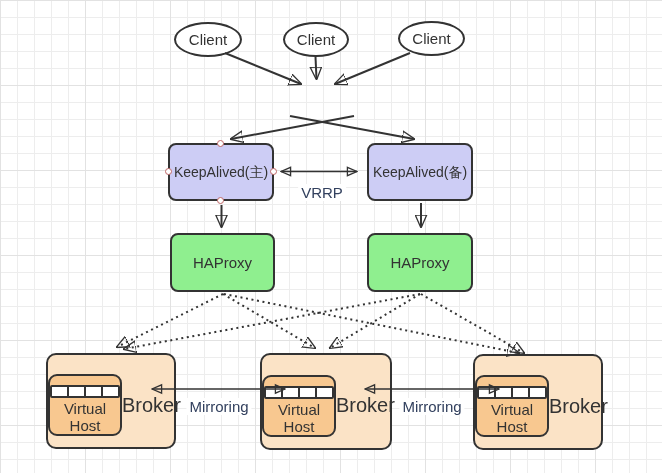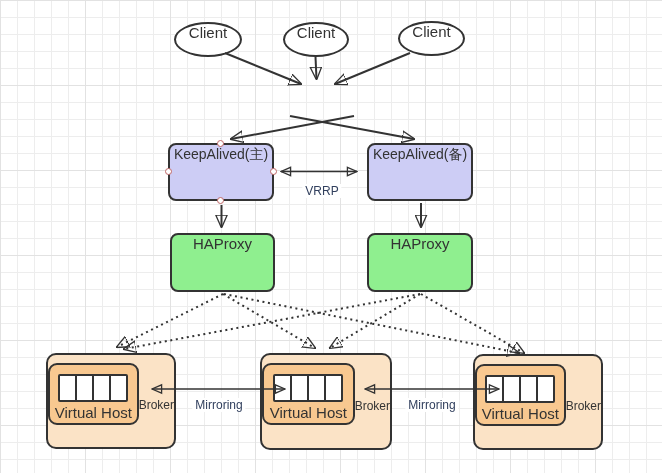--- a/index.html
+++ b/index.html
@@ -15,45 +15,45 @@
     position:relative;width:662px;height:473px;background-color:#fff;
     background-image:
       linear-gradient(var(--grid-major) 1px, transparent 1px),
       linear-gradient(90deg, var(--grid-major) 1px, transparent 1px),
       linear-gradient(var(--grid-minor) 1px, transparent 1px),
       linear-gradient(90deg, var(--grid-minor) 1px, transparent 1px);
     background-size:85px 85px,85px 85px,17px 17px,17px 17px;
   }
   .node{
     position:absolute;box-sizing:border-box;border:2px solid var(--stroke);
-    display:flex;justify-content:center;
+    display:flex;align-items:center;justify-content:center;
     color:var(--node-text);z-index:2;text-align:center;
   }
   .ellipse{border-radius:50%;background:#fff;font-size:15px;}
   .vip{font-weight:bold;font-size:15px;}
   .ka{background:var(--keepalived-fill);border-radius:8px;flex-direction:row;font-size:14px;line-height:19px;}
   .hap{background:var(--haproxy-fill);border-radius:8px;font-size:15px;}
   .broker{background:var(--broker-outer-fill);border-radius:10px;justify-content:flex-start;padding-top:8px;}
   .vh-box{box-sizing:border-box;width:108px;height:62px;background:var(--broker-inner-fill);
     border:2px solid var(--stroke);border-radius:9px;display:flex;flex-direction:column;align-items:center;}
   .queue{box-sizing:border-box;width:70px;height:28px;margin-top:9px;background:var(--queue-fill);
     border:2px solid var(--stroke);border-radius:2px;display:flex;}
   .cell{flex:1;background:var(--queue-fill);border-right:2px solid var(--stroke);}
   .cell:last-child{border-right:none;}
   .vh-label{font-size:15px;margin-top:2px;}
-  .broker-label{flex:1;display:flex;align-items:center;font-size:12px;}
+  .broker-label{flex:1;display:flex;align-items:center;font-size:20px;}
   .edges{position:absolute;left:0;top:0;width:662px;height:473px;z-index:10;pointer-events:none;}
   .edges path{fill:none;stroke:var(--stroke);}
   .e-solid{stroke-width:2;}
   .e-thin{stroke-width:1.6;}
   .e-dotted{stroke-width:2;stroke-dasharray:2 3.6;}
   .mk-solid-path{fill:var(--stroke);}
   .mk-open-path{fill:#ffffff;stroke:var(--stroke);stroke-width:1.3;}
   .edge-label{
-    position:absolute;z-index:11;font-size:12px;color:var(--label-text);
+    position:absolute;z-index:11;font-size:15px;color:var(--label-text);
     background:#fff;padding:0 3px;transform:translateX(-50%);white-space:nowrap;
   }
   .cpoint{
     position:absolute;z-index:15;width:7px;height:7px;box-sizing:border-box;border-radius:50%;
     background:#fff;border:1.5px solid var(--connection-point);
   }
 </style>
 </head>
 <body>
 

